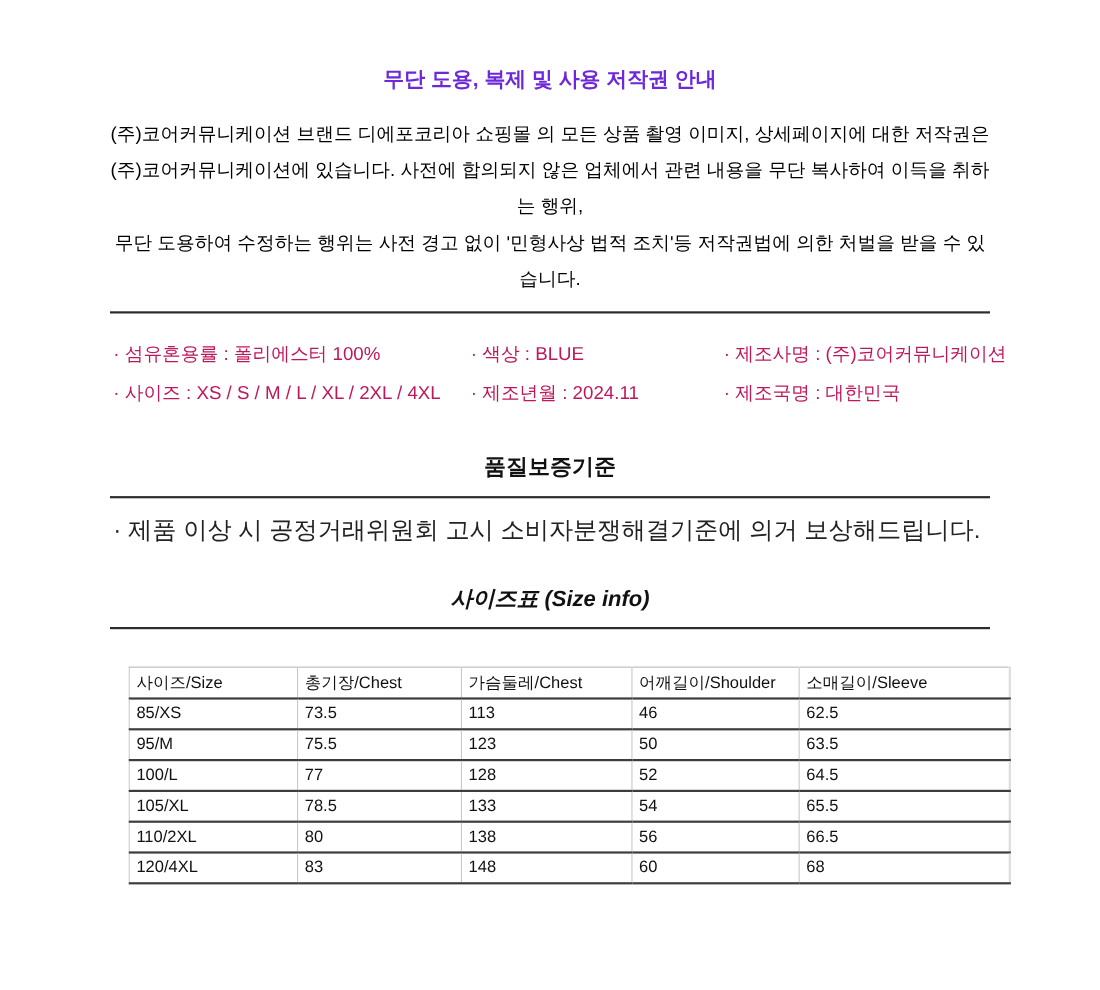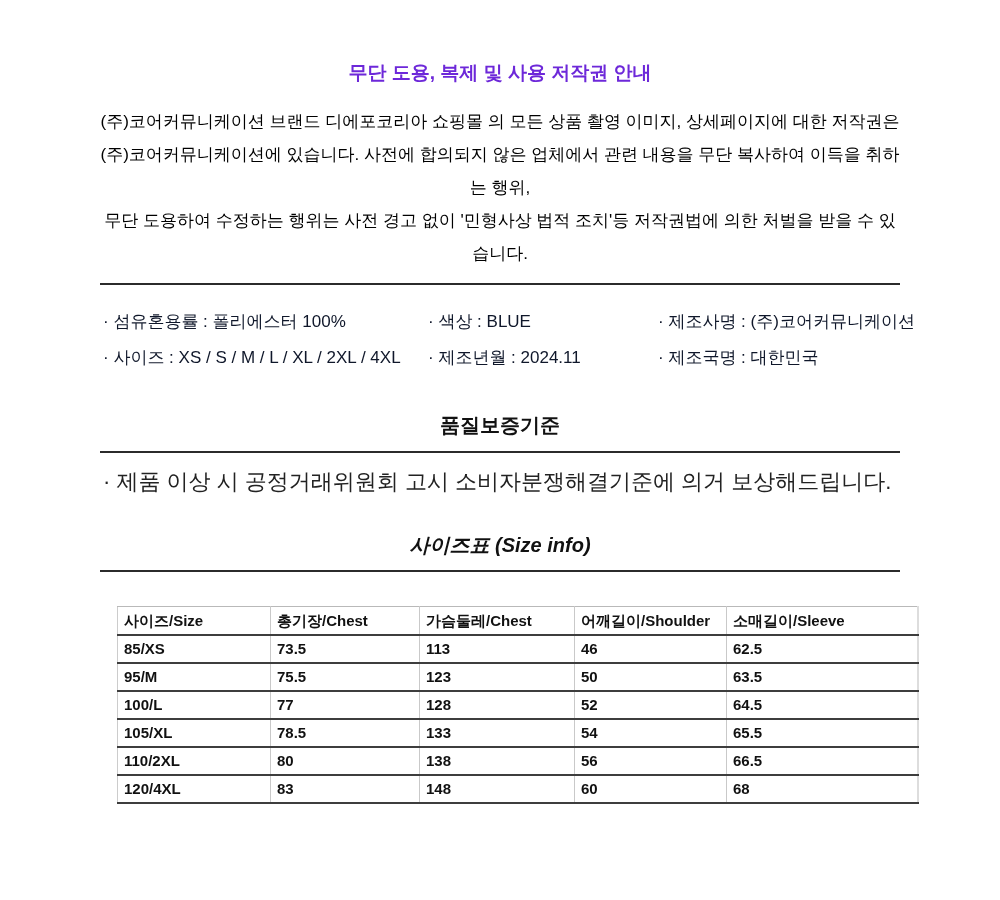--- a/index.html
+++ b/index.html
@@ -21,40 +21,40 @@
     text-align:center;font-size:20px;font-weight:bold;line-height:28px;color:#111111;
   }
   .h-product{margin-top:51px;}
   .h-quality{margin-top:43px;}
   .h-size{margin-top:39px;font-style:italic;}
   .divider{height:2px;background:#2b2b2b;border:0;width:800px;margin:0;}
   .hr1{margin-top:13px;}
   .hr2{margin-top:12px;}
   .hr3{margin-top:11px;}
   .info-grid{
-    margin-top:27px;display:flex;font-size:17px;color:#0f172a;
+    margin-top:27px;display:flex;font-size:17px;color:#be185d;
   }
   .info-col{display:flex;flex-direction:column;row-gap:16px;}
   .info-col-1{width:325px;}
   .info-col-2{width:230px;}
   .info-col-3{width:245px;}
   .info-item{line-height:20px;white-space:nowrap;padding-left:3px;}
   .quality-line{
     margin-top:19px;font-size:22px;line-height:20px;color:#222222;padding-left:3px;
   }
   .size-table{
     margin-top:34px;margin-left:17px;width:765px;
     border-collapse:collapse;table-layout:fixed;
     font-size:15px;color:#111111;
     border-top:1px solid #b9b9b9;border-left:1px solid #cccccc;border-right:2px solid #dddddd;
   }
   .size-table th,.size-table td{
     border-right:1px solid #c9c9c9;
     border-bottom:2px solid #3d3d3d;
-    text-align:left;font-weight:bold;
+    text-align:left;font-weight:normal;
     padding:0 0 0 6px;height:26px;line-height:26px;
     overflow:hidden;white-space:nowrap;
   }
   .size-table th{height:27px;}
   .col-size{width:146px;}
   .col-length{width:142px;}
   .col-chest{width:148px;}
   .col-shoulder{width:145px;}
   .col-sleeve{width:184px;}
 </style>

